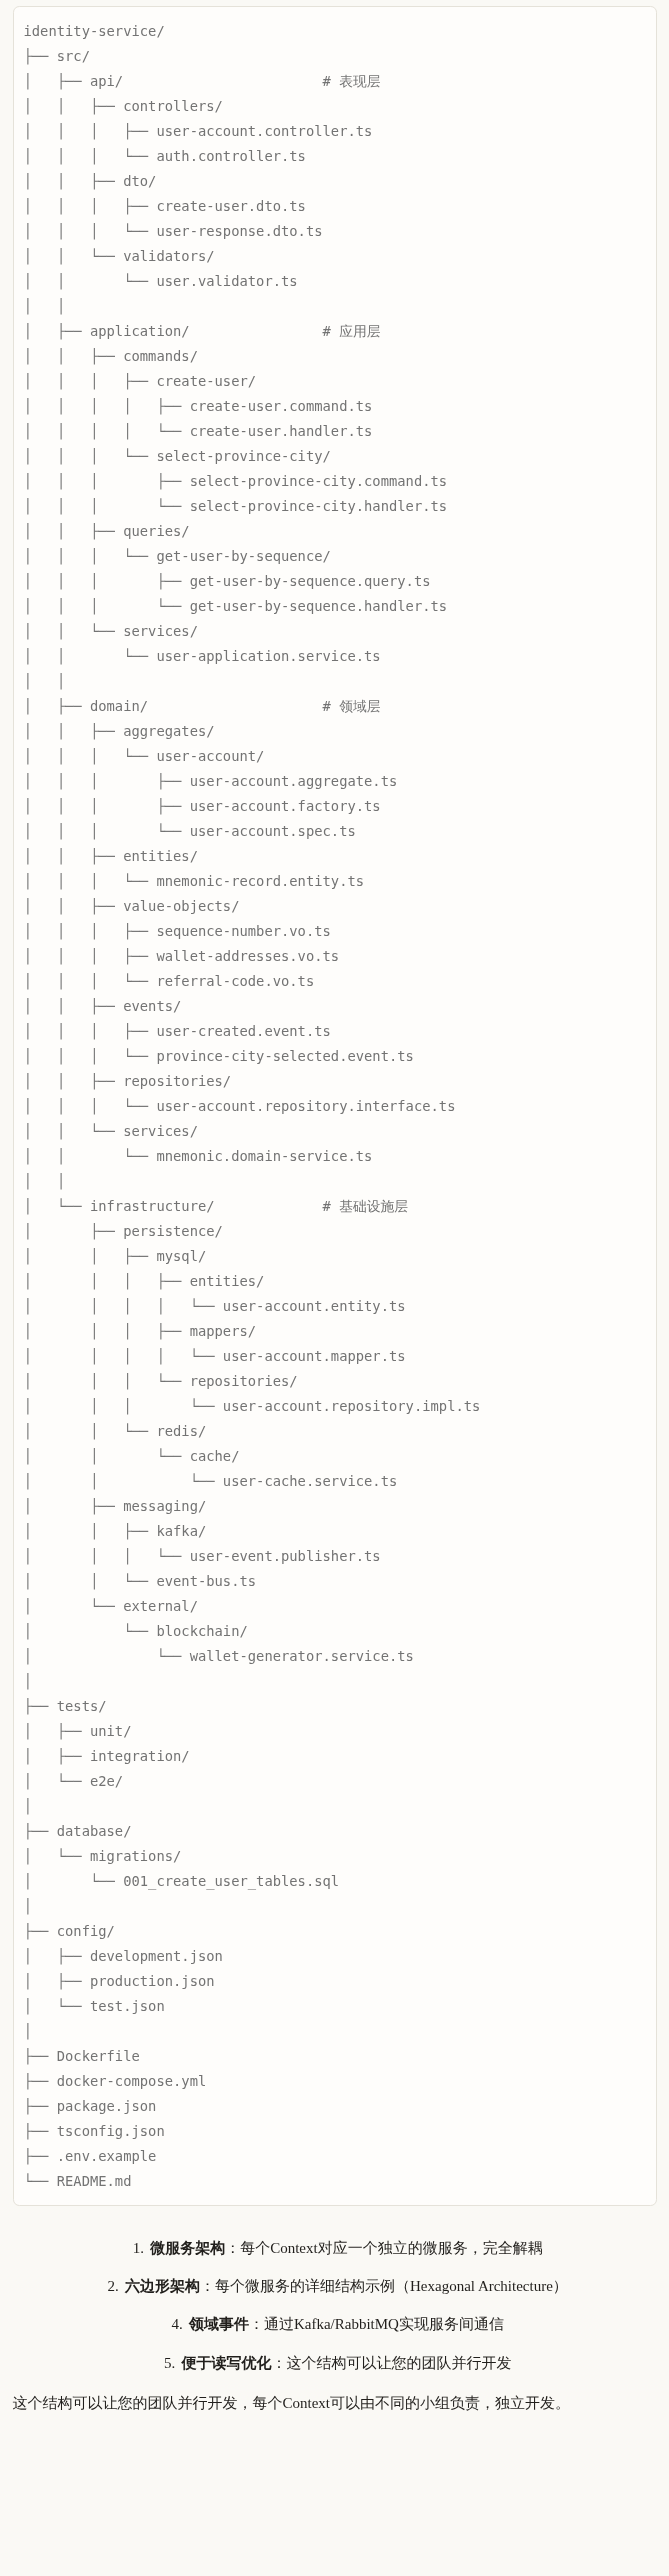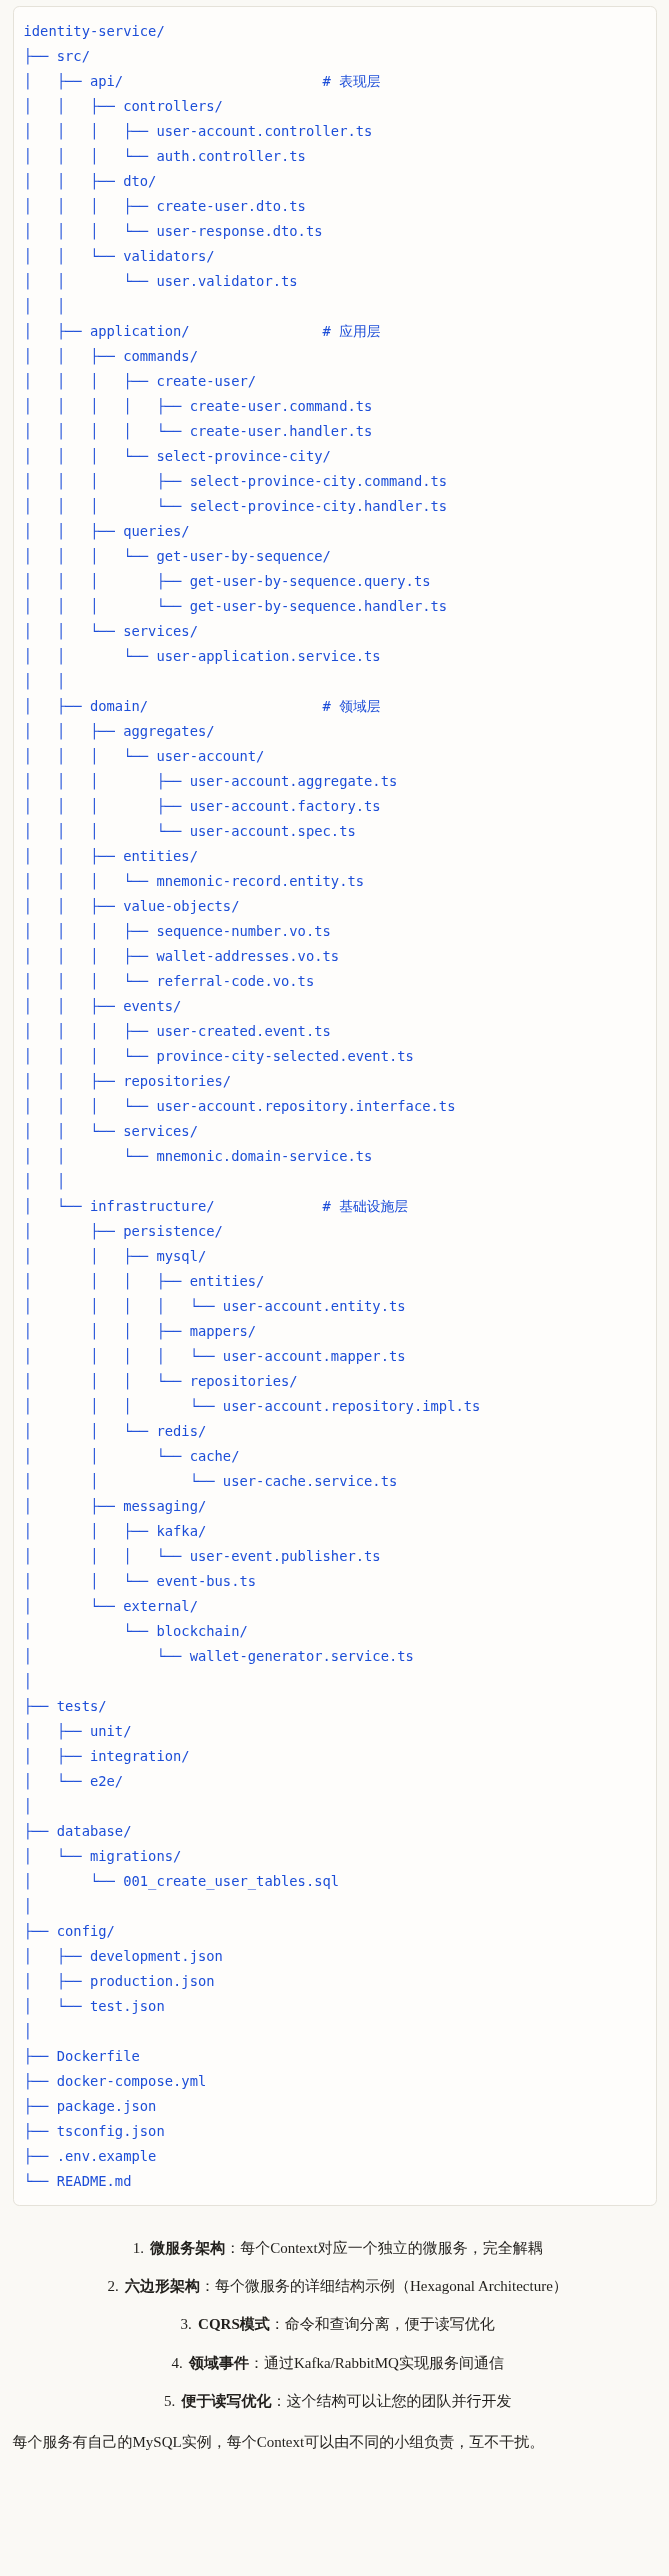--- a/index.html
+++ b/index.html
@@ -24,21 +24,21 @@
     border-radius: 6.3px;
     padding: 11.3px 10px;
     margin-bottom: 31px;
     overflow: hidden;
   }
   pre.tree {
     margin: 0;
     font-family: "DejaVu Sans Mono", monospace;
     font-size: 13.8px;
     line-height: 25px;
-    color: #1d4ed8;
+    color: #737373;
     white-space: pre;
   }
   .notes-heading {
     font-size: 16.3px;
     font-weight: 700;
     margin: 0 0 16.3px 0;
   }
   .notes-list {
     margin: 0 0 17.5px 0;
     padding: 0 0 0 6.3px;
@@ -151,21 +151,20 @@
 ├── package.json
 ├── tsconfig.json
 ├── .env.example
 └── README.md</pre>
   </div>
 
 
   <ol class="notes-list">
     <li class="notes-item"><span class="li-num">1.</span><span class="term">微服务架构</span><span>：每个Context对应一个独立的微服务，完全解耦</span></li>
     <li class="notes-item"><span class="li-num">2.</span><span class="term">六边形架构</span><span>：每个微服务的详细结构示例（Hexagonal Architecture）</span></li>
-    <li class="notes-item"><span class="li-num">3.</span><span class="term">CQRS模式</span><span>：命令和查询分离，便于读写优化</span></li>
     <li class="notes-item"><span class="li-num">4.</span><span class="term">领域事件</span><span>：通过Kafka/RabbitMQ实现服务间通信</span></li>
     <li class="notes-item"><span class="li-num">5.</span><span class="term">便于读写优化</span><span>：这个结构可以让您的团队并行开发</span></li>
   </ol>
 
-  <p class="closing">每个服务有自己的MySQL实例，每个Context可以由不同的小组负责，互不干扰。</p>
+  <p class="closing">这个结构可以让您的团队并行开发，每个Context可以由不同的小组负责，独立开发。</p>
 
 </div>
 
 
 </body></html>

